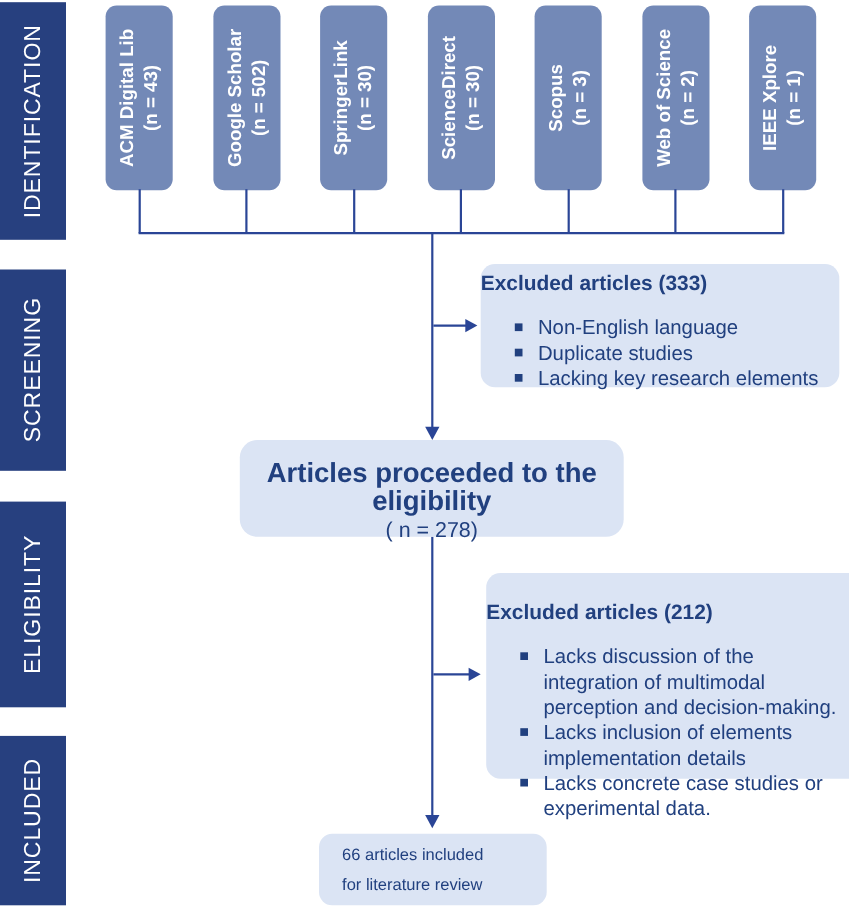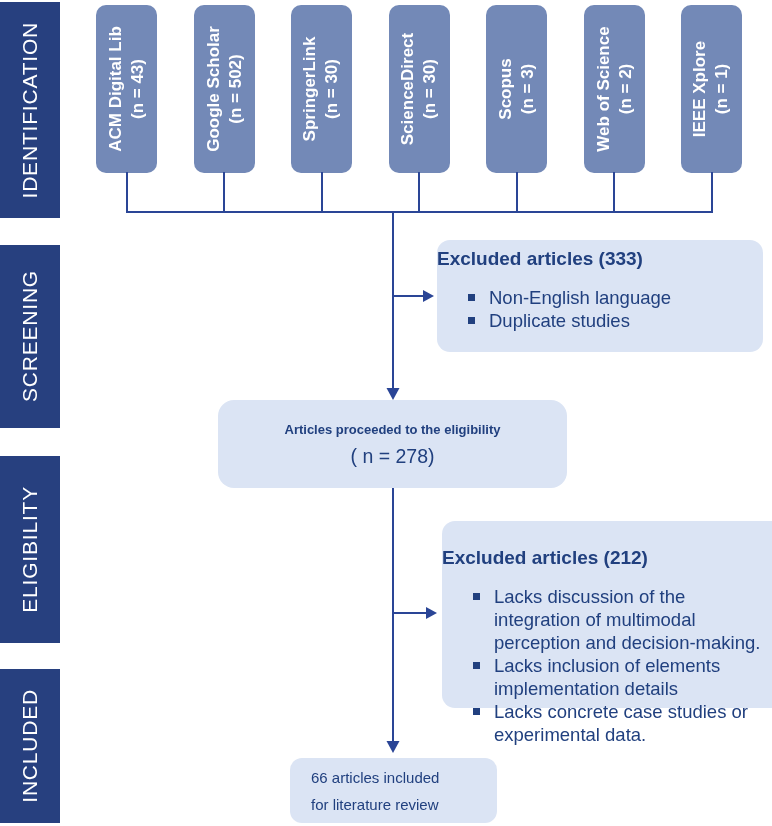--- a/index.html
+++ b/index.html
@@ -58,21 +58,21 @@
     content:"";position:absolute;left:15px;top:8px;width:7px;height:7px;
     background:var(--text_primary);
   }
   #excluded-screening{left:437px;top:240px;width:326px;height:112px;padding-top:7px;box-sizing:border-box;}
   #excluded-eligibility{left:442px;top:521px;width:346px;height:187px;padding-top:25px;box-sizing:border-box;}
 
   #eligibility-box{
     left:218px;top:400px;width:349px;height:88px;border-radius:16px;
     text-align:center;box-sizing:border-box;padding-top:17px;
   }
-  #eligibility-box .line1{font-weight:700;font-size:13px;line-height:26px;}
+  #eligibility-box .line1{font-weight:700;font-size:25px;line-height:26px;}
   #eligibility-box .line2{font-weight:400;font-size:19.5px;line-height:26px;}
 
   #included-box{
     left:290px;top:758px;width:207px;height:65px;border-radius:12px;
     box-sizing:border-box;padding:6px 0 0 21px;
     font-size:15px;line-height:27px;
   }
 </style>
 </head>
 <body>
@@ -162,20 +162,21 @@
       <line x1="394" y1="613" x2="427" y2="613"></line>
       <polygon points="426,607 426,619 437,613"></polygon>
     </g>
   </svg>
 
   <div class="info-box" id="excluded-screening">
     <div class="box-title">Excluded articles (333)</div>
     <ul class="bullet-list">
       <li>Non-English language</li>
       <li>Duplicate studies</li>
+      <li>Lacking key research elements</li>
     </ul>
   </div>
 
   <div class="info-box" id="eligibility-box">
     <div class="line1">Articles proceeded to the eligibility</div>
     <div class="line2">( n = 278)</div>
   </div>
 
   <div class="info-box" id="excluded-eligibility">
     <div class="box-title">Excluded articles (212)</div>

